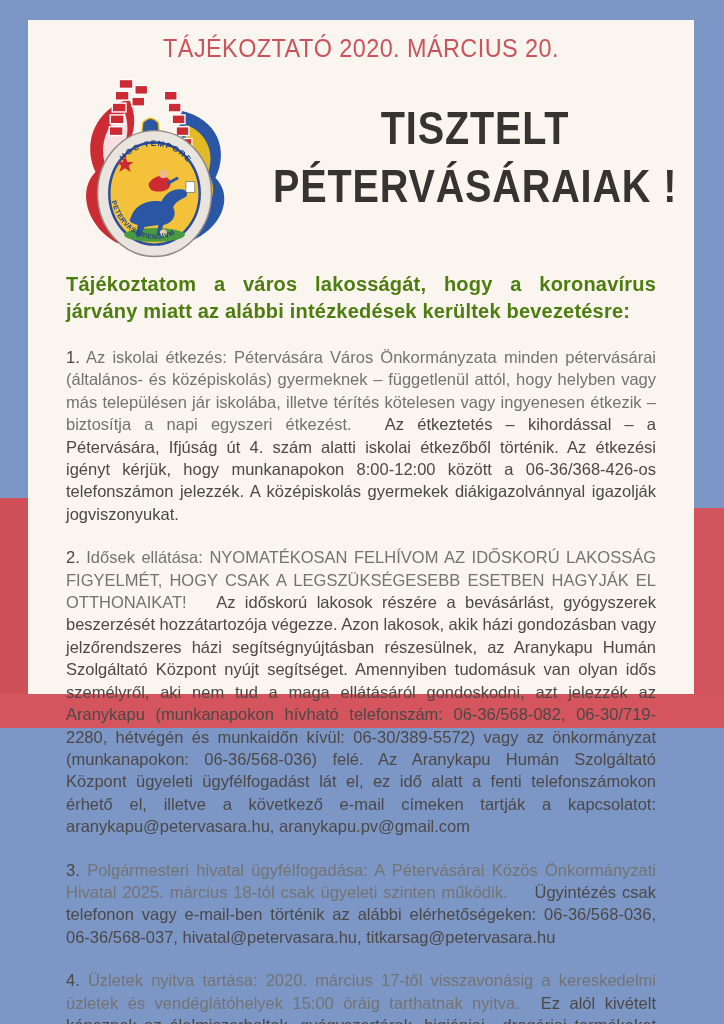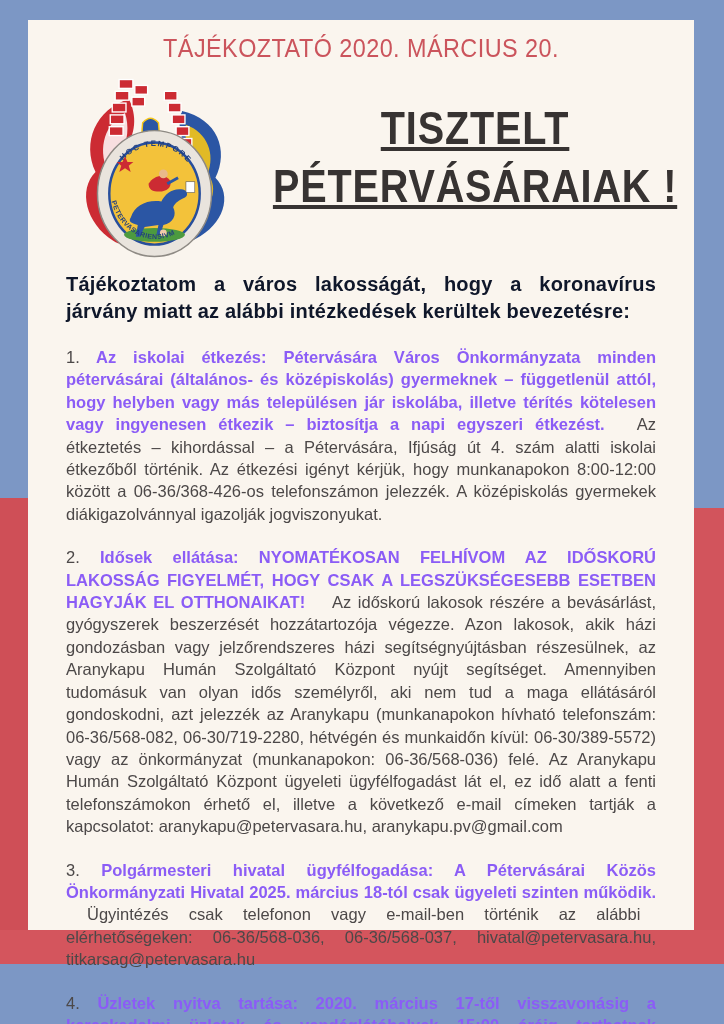--- a/index.html
+++ b/index.html
@@ -1,50 +1,50 @@
 <!DOCTYPE html>
 <html><head>
 <meta charset="utf-8">
 <style>
   html,body{margin:0;padding:0;}
   body{width:724px;height:1024px;overflow:hidden;background:#7C97C5;
        font-family:"Liberation Sans","DejaVu Sans",sans-serif;}
-  .canvas{position:relative;width:724px;height:964px;}
+  .canvas{position:relative;width:724px;height:728px;}
 
   
   .bar{position:absolute;}
   .bar-top{top:0;left:0;right:0;height:20px;background:#7C97C5;}
   .bar-left-blue{top:0;left:0;width:28px;height:498px;background:#7C97C5;}
   .bar-left-red{top:498px;left:0;width:28px;bottom:0;background:#CF4F57;}
   .bar-right-blue{top:0;right:0;width:30px;height:508px;background:#7C97C5;}
   .bar-right-red{top:508px;right:0;width:30px;bottom:0;background:#D2545C;}
   .bar-bottom{bottom:0;left:0;right:0;height:34px;background:#D4555D;}
 
   
   .page{position:absolute;top:20px;left:28px;right:30px;bottom:34px;
         background:#FAF5EE;padding:13px 38px 0 38px;box-sizing:border-box;}
 
   .date{color:#CB545C;font-size:26px;line-height:30px;text-align:center;
         transform:scaleX(.90);transform-origin:center;white-space:nowrap;
         letter-spacing:.5px;}
 
   .hero{display:flex;margin-top:10px;height:188px;}
   .crest{flex:0 0 172px;margin-left:2px;}
-  .titlebox{flex:1;text-align:center;padding-top:26px;color:#373332;text-decoration:underline;}
+  .titlebox{flex:1;text-align:center;padding-top:26px;color:#373332;}
   .titlebox .tl{font-weight:bold;font-size:46px;line-height:58px;
         letter-spacing:1px;transform:scaleX(.86);transform-origin:center;
         white-space:nowrap;}
 
-  .intro{margin:10px 0 0 0;color:#0f172a;font-weight:bold;font-size:20px;
+  .intro{margin:10px 0 0 0;color:#4d7c0f;font-weight:bold;font-size:20px;
         line-height:27px;text-align:justify;letter-spacing:.2px;}
 
   p.sec{margin:21px 0 0 0;color:#4C4848;font-size:16.5px;line-height:22.4px;
         text-align:justify;}
   p.sec .num{color:#4C4848;}
-  p.sec .lead{color:#8b5cf6;font-weight:bold;}
+  p.sec .lead{color:#737373;font-weight:normal;}
   p.sec .rest{color:#4C4848;margin-left:21px;}
 </style>
 </head>
 <body>
 
 <div class="canvas">
 
   <div class="bar bar-top"></div>
   <div class="bar bar-left-blue"></div>
   <div class="bar bar-left-red"></div>

